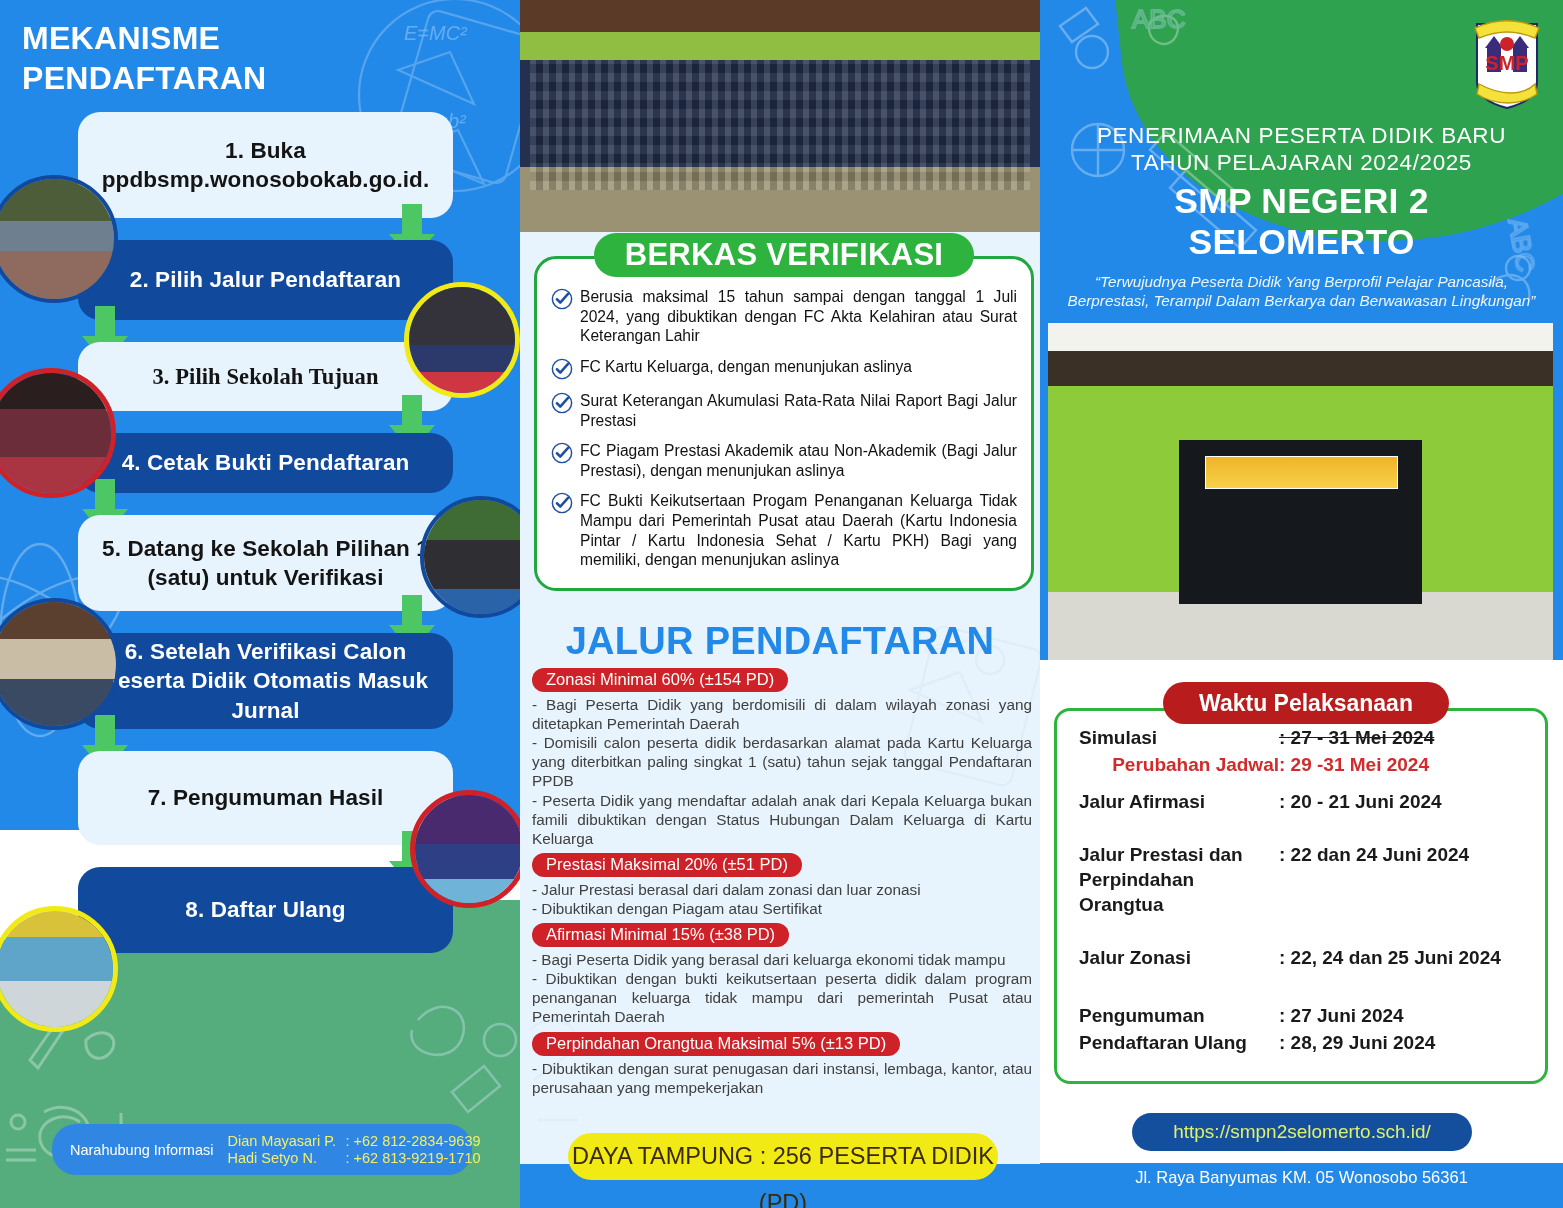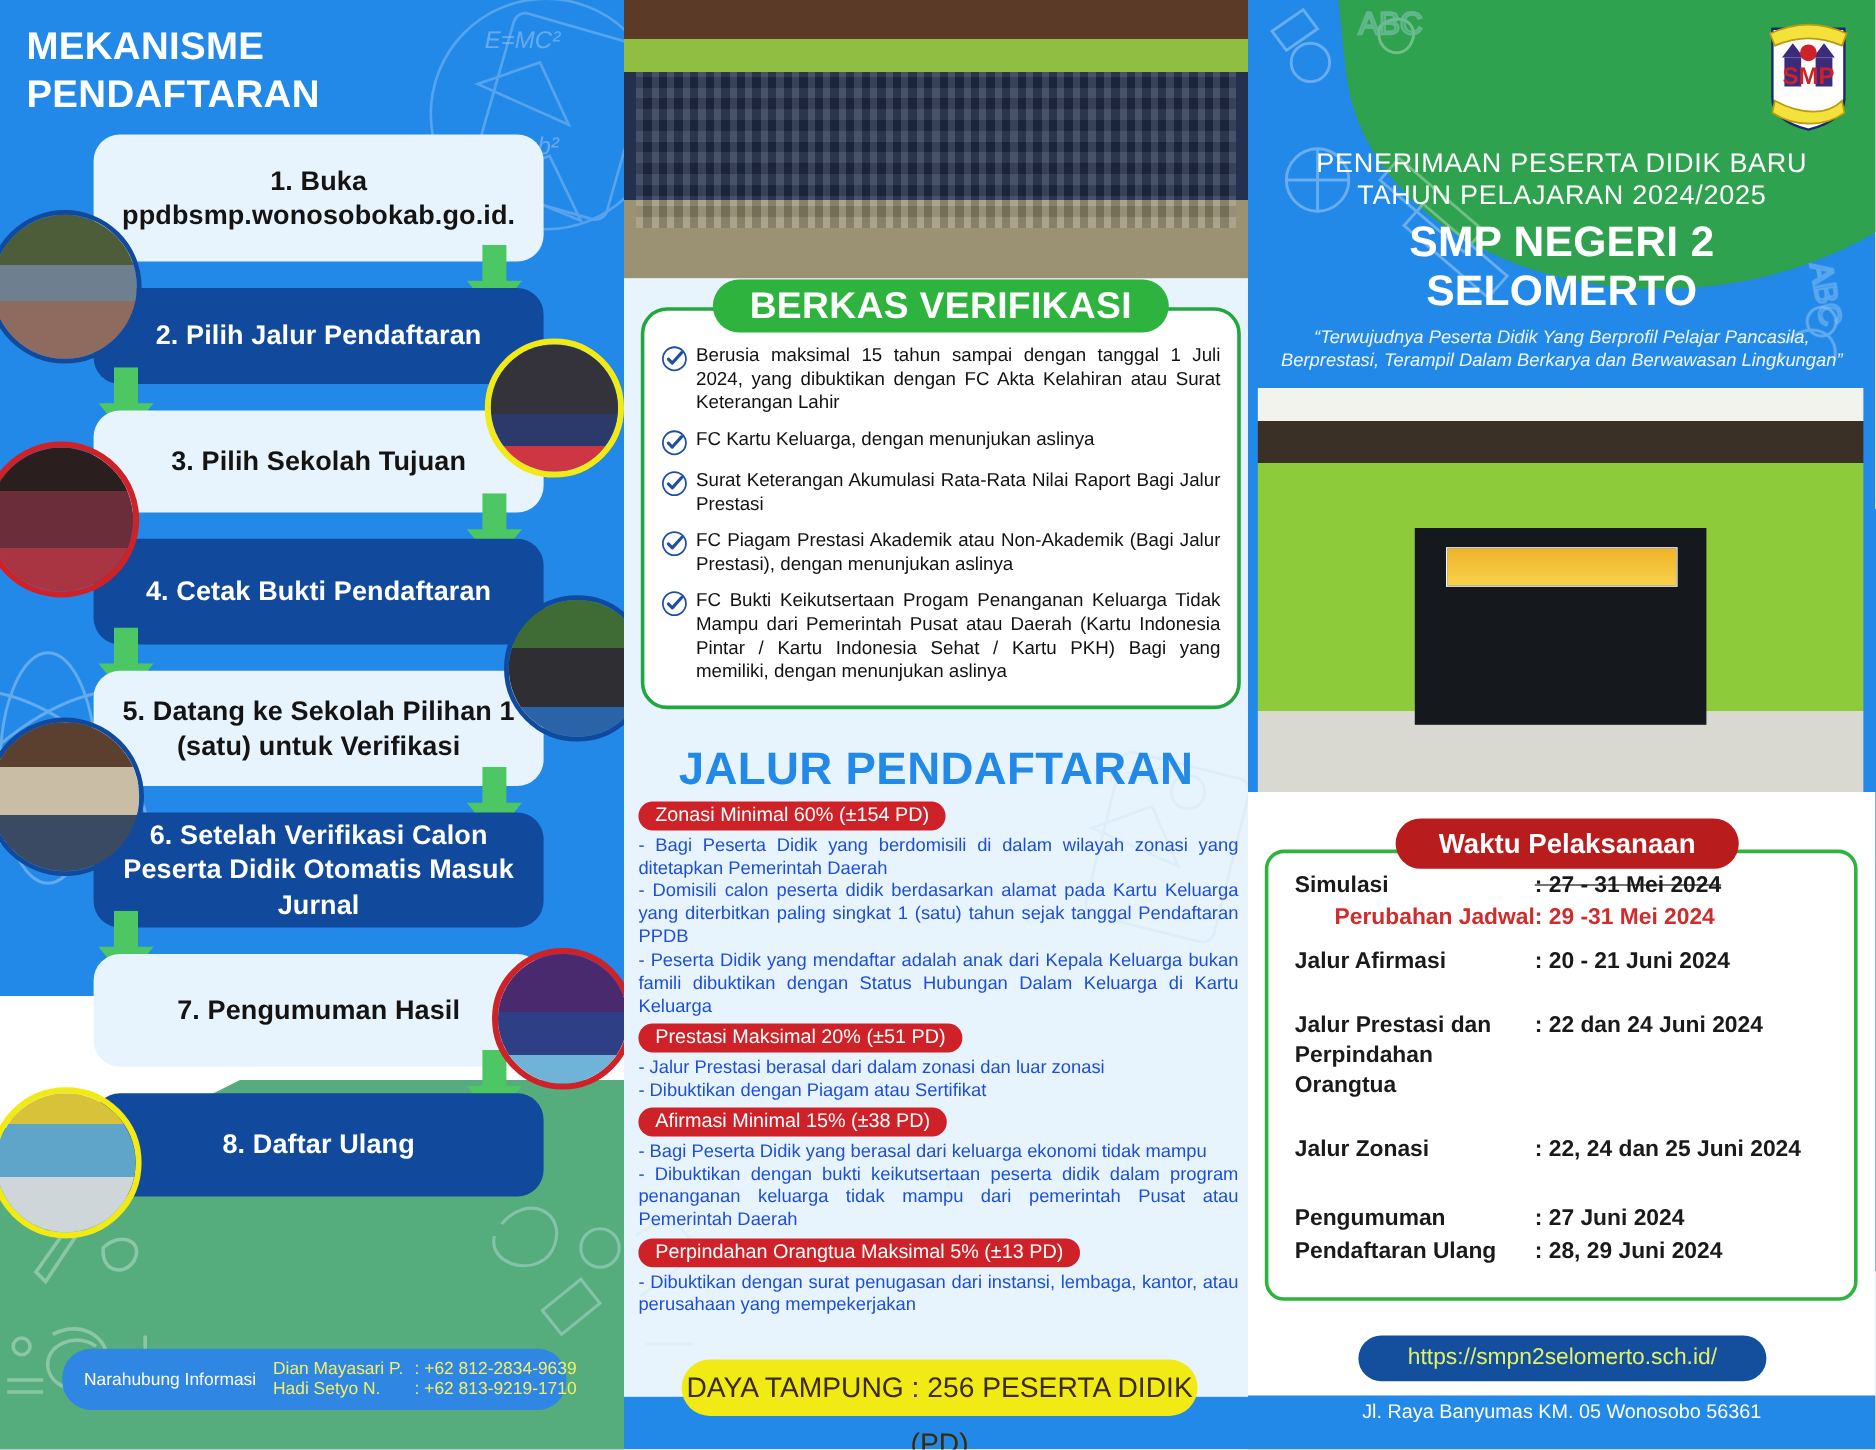--- a/index.html
+++ b/index.html
@@ -61,21 +61,21 @@
   .chk { flex: 0 0 22px; width: 22px; height: 22px; margin-top: 1px; }
   .chk svg { display:block; width: 22px; height: 22px; }
   .berkas-text { font-size: 15.6px; line-height: 1.26; color: #111; text-align: justify; }
 
   .jalur-title { position: absolute; left: 520px; top: 620px; width: 520px;
                  text-align: center; color: #2389e8; font-size: 38px; font-weight: 700;
                  letter-spacing: .3px; }
   .jalur-wrap { position: absolute; left: 532px; top: 668px; width: 500px; }
   .badge { display: inline-block; background: #cf2228; color: #fff; border-radius: 14px;
            padding: 2px 14px 3px 14px; font-size: 16.5px; font-weight: 400; margin-bottom: 3px; }
-  .jalur-body { font-size: 15.3px; line-height: 1.25; color: #1d4ed8; text-align: justify;
+  .jalur-body { font-size: 15.3px; line-height: 1.25; color: #404040; text-align: justify;
                 margin-bottom: 5px; }
   .jalur-body p { margin: 0; }
   .daya { position: absolute; left: 568px; top: 1133px; width: 430px; height: 47px;
           background: #f2ea15; border-radius: 24px; color: #3a2a05;
           font-size: 23.5px; text-align: center; line-height: 47px; }
 
   
   .col3 { position: absolute; left: 1040px; top: 0; width: 523px; height: 1208px;
           background: #ffffff; overflow: hidden; }
   .col3-blue { position: absolute; left: 0; top: 0; width: 523px; height: 1163px; background: #2389e8; }
@@ -190,31 +190,31 @@
       <div class="step dark" style="height:80px;">
         <div class="step-txt">2. Pilih Jalur Pendaftaran</div>
       </div>
       <div class="gap">
         <div class="arrow" style="left:4px;top:-14px;">
           <svg viewBox="0 0 46 58">
               <path d="M13 0h20v30h13L23 58 0 30h13z" fill="#4cc764"></path>
             </svg>
         </div>
       </div>
-      <div class="step light" style="height:85px;">
+      <div class="step light" style="height:69px;font-family:Liberation Serif, serif;">
         <div class="step-txt">3. Pilih Sekolah Tujuan</div>
       </div>
       <div class="gap">
         <div class="arrow" style="right:18px;top:-16px;">
           <svg viewBox="0 0 46 58">
               <path d="M13 0h20v30h13L23 58 0 30h13z" fill="#4cc764"></path>
             </svg>
         </div>
       </div>
-      <div class="step dark" style="height:88px;">
+      <div class="step dark" style="height:60px;">
         <div class="step-txt">4. Cetak Bukti Pendaftaran</div>
       </div>
       <div class="gap">
         <div class="arrow" style="left:4px;top:-14px;">
           <svg viewBox="0 0 46 58">
               <path d="M13 0h20v30h13L23 58 0 30h13z" fill="#4cc764"></path>
             </svg>
         </div>
       </div>
       <div class="step light" style="height:96px;">

